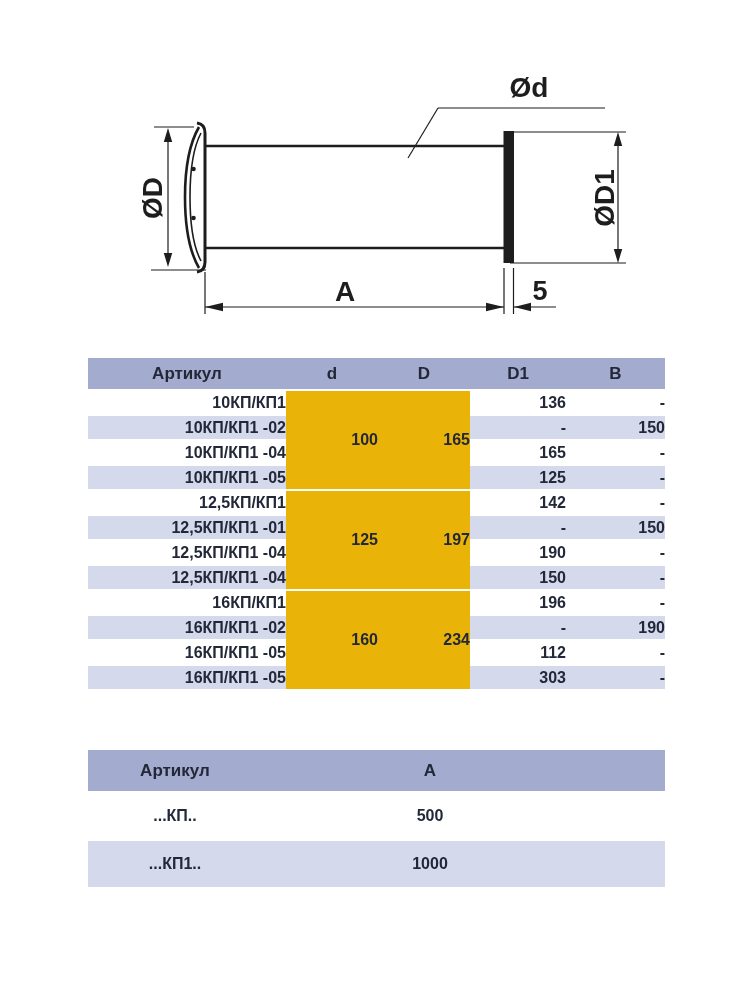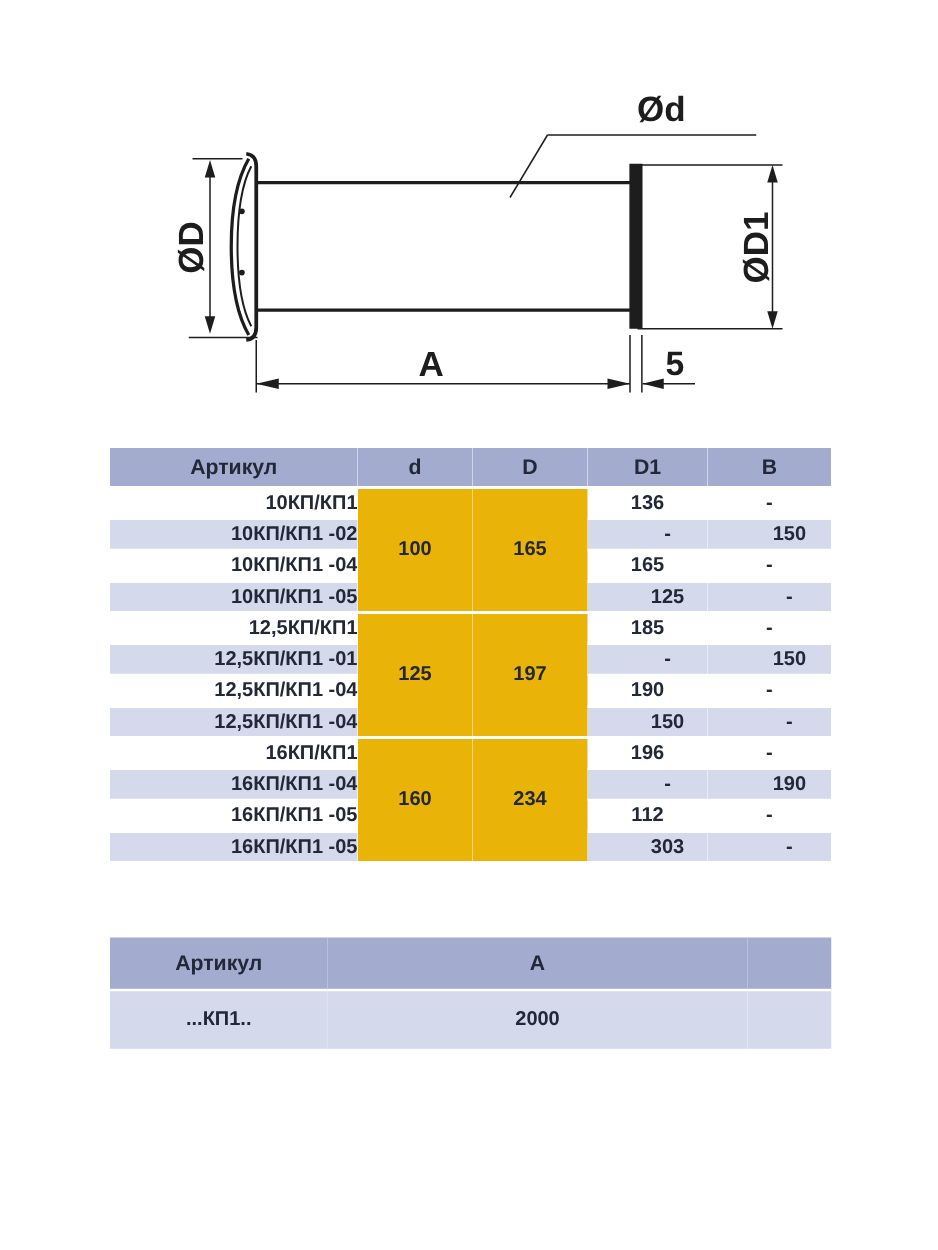--- a/index.html
+++ b/index.html
@@ -8,21 +8,21 @@
     --txt:#222838;
     --line:#1d1d1d;
   }
   *{box-sizing:border-box;margin:0;padding:0;}
   html,body{width:750px;height:1000px;background:#ffffff;font-family:"Liberation Sans",sans-serif;}
   body{position:relative;overflow:hidden;color:var(--txt);}
   .diagram{position:absolute;top:0;left:0;}
   table{border-collapse:collapse;table-layout:fixed;}
   .t1{position:absolute;top:358px;left:88px;width:577px;}
   .t1 th{height:32px;background:var(--hdr);font-weight:bold;font-size:17px;text-align:center;color:var(--txt);border-bottom:2px solid #fff;white-space:nowrap;overflow:hidden;}
-  .t1 td{height:25px;font-size:16px;font-weight:600;text-align:center;color:var(--txt);border-bottom:2px solid #fff;white-space:nowrap;overflow:hidden;}
+  .t1 td{height:25px;font-size:16px;font-weight:600;text-align:right;color:var(--txt);border-bottom:2px solid #fff;white-space:nowrap;overflow:hidden;}
   .t1 td.art{text-align:right;padding-left:9px;}
   .t1 tr.alt td:not(.merged){background:var(--alt);padding-left:32px;}
   .t1 td.merged{background:#eab308;}
   .t2{position:absolute;top:750px;left:88px;width:577px;}
   .t2 th{height:42px;background:var(--hdr);font-weight:bold;font-size:17px;text-align:center;color:var(--txt);border-bottom:2px solid #fff;white-space:nowrap;}
   .t2 td{height:48px;font-size:16px;font-weight:600;text-align:center;color:var(--txt);border-bottom:2px solid #fff;white-space:nowrap;}
   .t2 tr.alt td{background:var(--alt);}
   .dimtext{font-family:"Liberation Sans",sans-serif;font-weight:bold;fill:var(--line);}
 </style>
 </head>
@@ -122,21 +122,21 @@
     <tr class="alt">
       <td class="art">10КП/КП1 -05</td>
       <td>125</td>
       <td>-</td>
     </tr>
 
     <tr>
       <td class="art">12,5КП/КП1</td>
       <td class="merged" rowspan="4">125</td>
       <td class="merged" rowspan="4">197</td>
-      <td>185</td>
+      <td>142</td>
       <td>-</td>
     </tr>
     <tr class="alt">
       <td class="art">12,5КП/КП1 -01</td>
       <td>-</td>
       <td>150</td>
     </tr>
     <tr>
       <td class="art">12,5КП/КП1 -04</td>
       <td>190</td>
@@ -149,21 +149,21 @@
     </tr>
 
     <tr>
       <td class="art">16КП/КП1</td>
       <td class="merged" rowspan="4">160</td>
       <td class="merged" rowspan="4">234</td>
       <td>196</td>
       <td>-</td>
     </tr>
     <tr class="alt">
-      <td class="art">16КП/КП1 -04</td>
+      <td class="art">16КП/КП1 -02</td>
       <td>-</td>
       <td>190</td>
     </tr>
     <tr>
       <td class="art">16КП/КП1 -05</td>
       <td>112</td>
       <td>-</td>
     </tr>
     <tr class="alt">
       <td class="art">16КП/КП1 -05</td>
@@ -180,19 +180,24 @@
       <col style="width:67px">
     </colgroup>
   <thead>
     <tr>
       <th>Артикул</th>
       <th>A</th>
       <th></th>
     </tr>
   </thead>
   <tbody>
+    <tr>
+      <td>...КП..</td>
+      <td>500</td>
+      <td></td>
+    </tr>
     <tr class="alt">
       <td>...КП1..</td>
-      <td>2000</td>
+      <td>1000</td>
       <td></td>
     </tr>
   </tbody>
 </table>
 
 </body></html>

